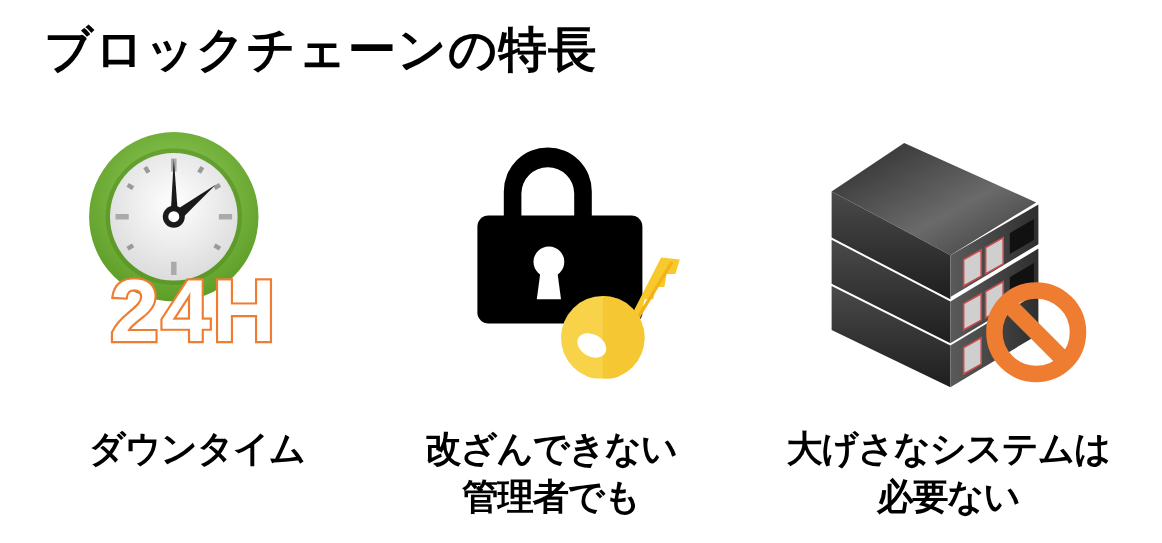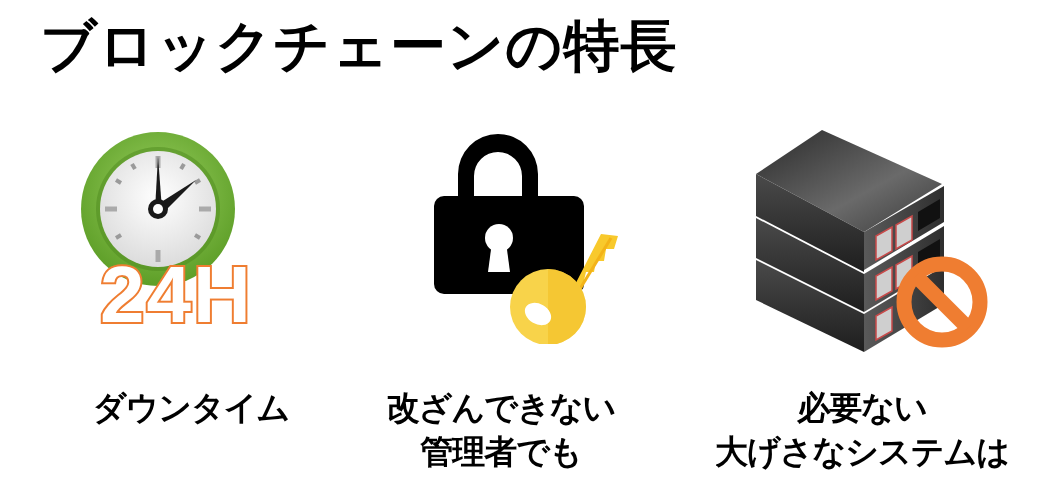--- a/index.html
+++ b/index.html
@@ -1,32 +1,32 @@
 <!DOCTYPE html>
 <html><head>
 <meta charset="utf-8">
 <style>
   html, body { margin:0; padding:0; background:#ffffff; }
   body { width:1056px; height:494px; position:relative; overflow:hidden;
          font-family:"DejaVu Sans", "Liberation Sans", sans-serif; color:#000; }
-  .title { position:absolute; left:40px; top:14px; font-size:56px; font-weight:bold;
+  .title { position:absolute; left:40px; top:14px; font-size:44px; font-weight:bold;
            letter-spacing:1px; line-height:64px; white-space:nowrap; }
   .icon-wrap { position:absolute; }
   .caption { position:absolute; top:386px; text-align:center; font-size:33px; font-weight:bold;
              line-height:44px; white-space:nowrap; letter-spacing:-1px; }
   .caption span { display:block; }
   svg { display:block; }
 </style>
 </head>
 <body>
 
 <div class="title">ブロックチェーンの特長</div>
 
 <div>
-  <div class="icon-wrap" style="left:78px; top:132px;">
+  <div class="icon-wrap" style="left:78px; top:120px;">
     <svg width="210" height="200" viewBox="0 0 210 200">
       <defs>
         <radialGradient id="ringG" cx="50%" cy="40%" r="60%">
           <stop offset="0%" stop-color="#9ad060"></stop>
           <stop offset="100%" stop-color="#5d9e27"></stop>
         </radialGradient>
         <radialGradient id="faceG" cx="50%" cy="40%" r="60%">
           <stop offset="0%" stop-color="#ffffff"></stop>
           <stop offset="100%" stop-color="#dcdcdc"></stop>
         </radialGradient>
@@ -49,21 +49,21 @@
       </g>
 
       <polygon points="77,78 80,24 84,78" fill="#1a1a1a"></polygon>
       <polygon points="77,74 118,48 84,82" fill="#1a1a1a"></polygon>
       <circle cx="80" cy="77" r="10" fill="#1a1a1a"></circle>
       <circle cx="80" cy="77" r="5" fill="#ffffff"></circle>
 
       <text x="22" y="190" font-family="Liberation Sans, sans-serif" font-size="80" font-weight="bold" fill="#ffffff" stroke="#ef7d31" stroke-width="4" paint-order="stroke" letter-spacing="2">24H</text>
     </svg>
   </div>
-  <div class="caption" style="left:56px; width:270px;">
+  <div class="caption" style="left:44px; width:270px;">
     <span>ダウンタイム</span>
   </div>
 </div>
 
 <div>
   <div class="icon-wrap" style="left:426px; top:124px;">
     <svg width="200" height="220" viewBox="0 0 200 220">
 
       <path d="M32,80 L32,50 A40,40 0 0 1 112,50 L112,80 L96,80 L96,52 A24,24 0 0 0 48,52 L48,80 Z" fill="#000"></path>
 
@@ -130,16 +130,16 @@
       <g fill="#111">
         <polygon points="166,88 188,75 188,94 166,107"></polygon>
         <polygon points="166,128 188,115 188,134 166,147"></polygon>
       </g>
 
       <circle cx="190" cy="178" r="38" fill="none" stroke="#ef7d31" stroke-width="15"></circle>
       <line x1="164" y1="152" x2="216" y2="204" stroke="#ef7d31" stroke-width="15"></line>
     </svg>
   </div>
   <div class="caption" style="left:682px; width:360px;">
+    <span>大げさなシステムは</span>
     <span>必要ない</span>
-    <span>大げさなシステムは</span>
   </div>
 </div>
 
 </body></html>

